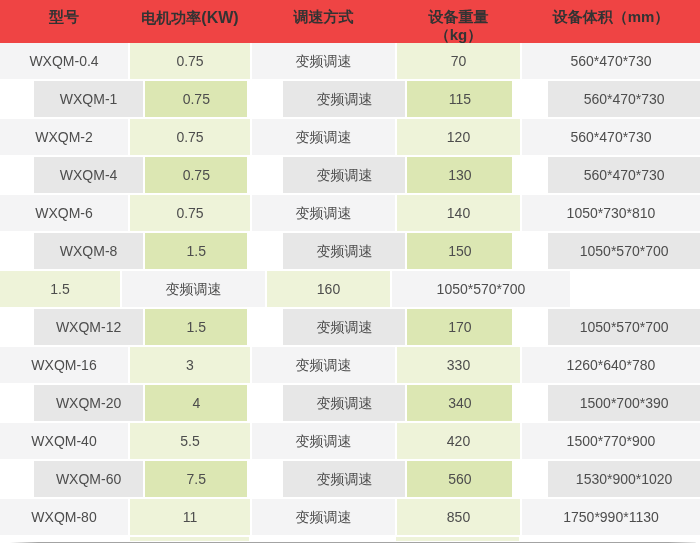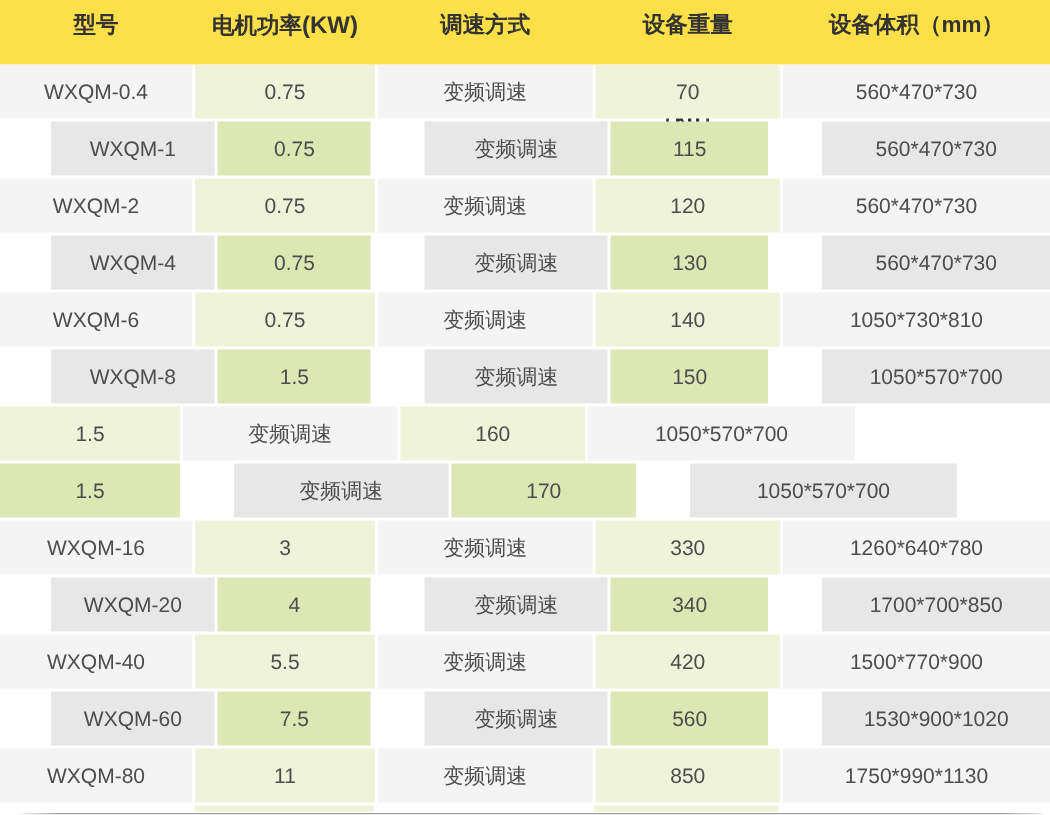--- a/index.html
+++ b/index.html
@@ -4,32 +4,32 @@
 <style>
   * { margin:0; padding:0; box-sizing:border-box; }
   html,body { background:#ffffff; }
   .page {
     position:relative;
     width:700px; height:543px;
     background:#ffffff;
     overflow:hidden;
     font-family:"Liberation Sans","DejaVu Sans",sans-serif;
   }
-  .thead { display:flex; height:43px; background:#fde047; }
+  .thead { display:flex; height:43px; background:#ef4444; }
   .hcell {
     display:flex; flex-direction:column; align-items:center; justify-content:flex-start;
     padding-top:8px;
     font-weight:bold; font-size:15px;
     color:var(--header-text,#333333);
     margin-right:2px;
   }
   .hline { line-height:1.2; text-align:center; white-space:nowrap; }
   .hline .small { font-size:16px; }
   .c0 { width:128px; } .c1 { width:120px; } .c2 { width:143px;align-items:center; }
-  .c3 { width:123px;gap:45px; } .c4 { width:178px; margin-right:0; }
+  .c3 { width:123px; } .c4 { width:178px; margin-right:0; }
   .row { display:flex; height:36px; margin-bottom:2px; }
   .cell {
     text-align:center; line-height:36px; font-size:14px;
     color:var(--body-text,#4d4d4d);
     margin-right:2px;
     overflow:hidden; white-space:nowrap;
   }
   .row .c4 { margin-right:0; }
   .row.light .gray  { background:var(--gray-light,#f4f4f5); }
   .row.dark  .gray  { background:var(--gray-dark,#e7e7e7);margin-left:34px; }
@@ -112,38 +112,39 @@
         <div class="cell c3 green">150</div>
         <div class="cell c4 gray">1050*570*700</div>
       </div>
       <div class="row light">
         <div class="cell c1 green">1.5</div>
         <div class="cell c2 gray">变频调速</div>
         <div class="cell c3 green">160</div>
         <div class="cell c4 gray">1050*570*700</div>
       </div>
       <div class="row dark">
+        <div class="cell c0 gray">WXQM-12</div>
         <div class="cell c1 green">1.5</div>
         <div class="cell c2 gray">变频调速</div>
         <div class="cell c3 green">170</div>
         <div class="cell c4 gray">1050*570*700</div>
       </div>
       <div class="row light">
         <div class="cell c0 gray">WXQM-16</div>
         <div class="cell c1 green">3</div>
         <div class="cell c2 gray">变频调速</div>
         <div class="cell c3 green">330</div>
         <div class="cell c4 gray">1260*640*780</div>
       </div>
       <div class="row dark">
         <div class="cell c0 gray">WXQM-20</div>
         <div class="cell c1 green">4</div>
         <div class="cell c2 gray">变频调速</div>
         <div class="cell c3 green">340</div>
-        <div class="cell c4 gray">1700*700*850</div>
+        <div class="cell c4 gray">1500*700*390</div>
       </div>
       <div class="row light">
         <div class="cell c0 gray">WXQM-40</div>
         <div class="cell c1 green">5.5</div>
         <div class="cell c2 gray">变频调速</div>
         <div class="cell c3 green">420</div>
         <div class="cell c4 gray">1500*770*900</div>
       </div>
       <div class="row dark">
         <div class="cell c0 gray">WXQM-60</div>

